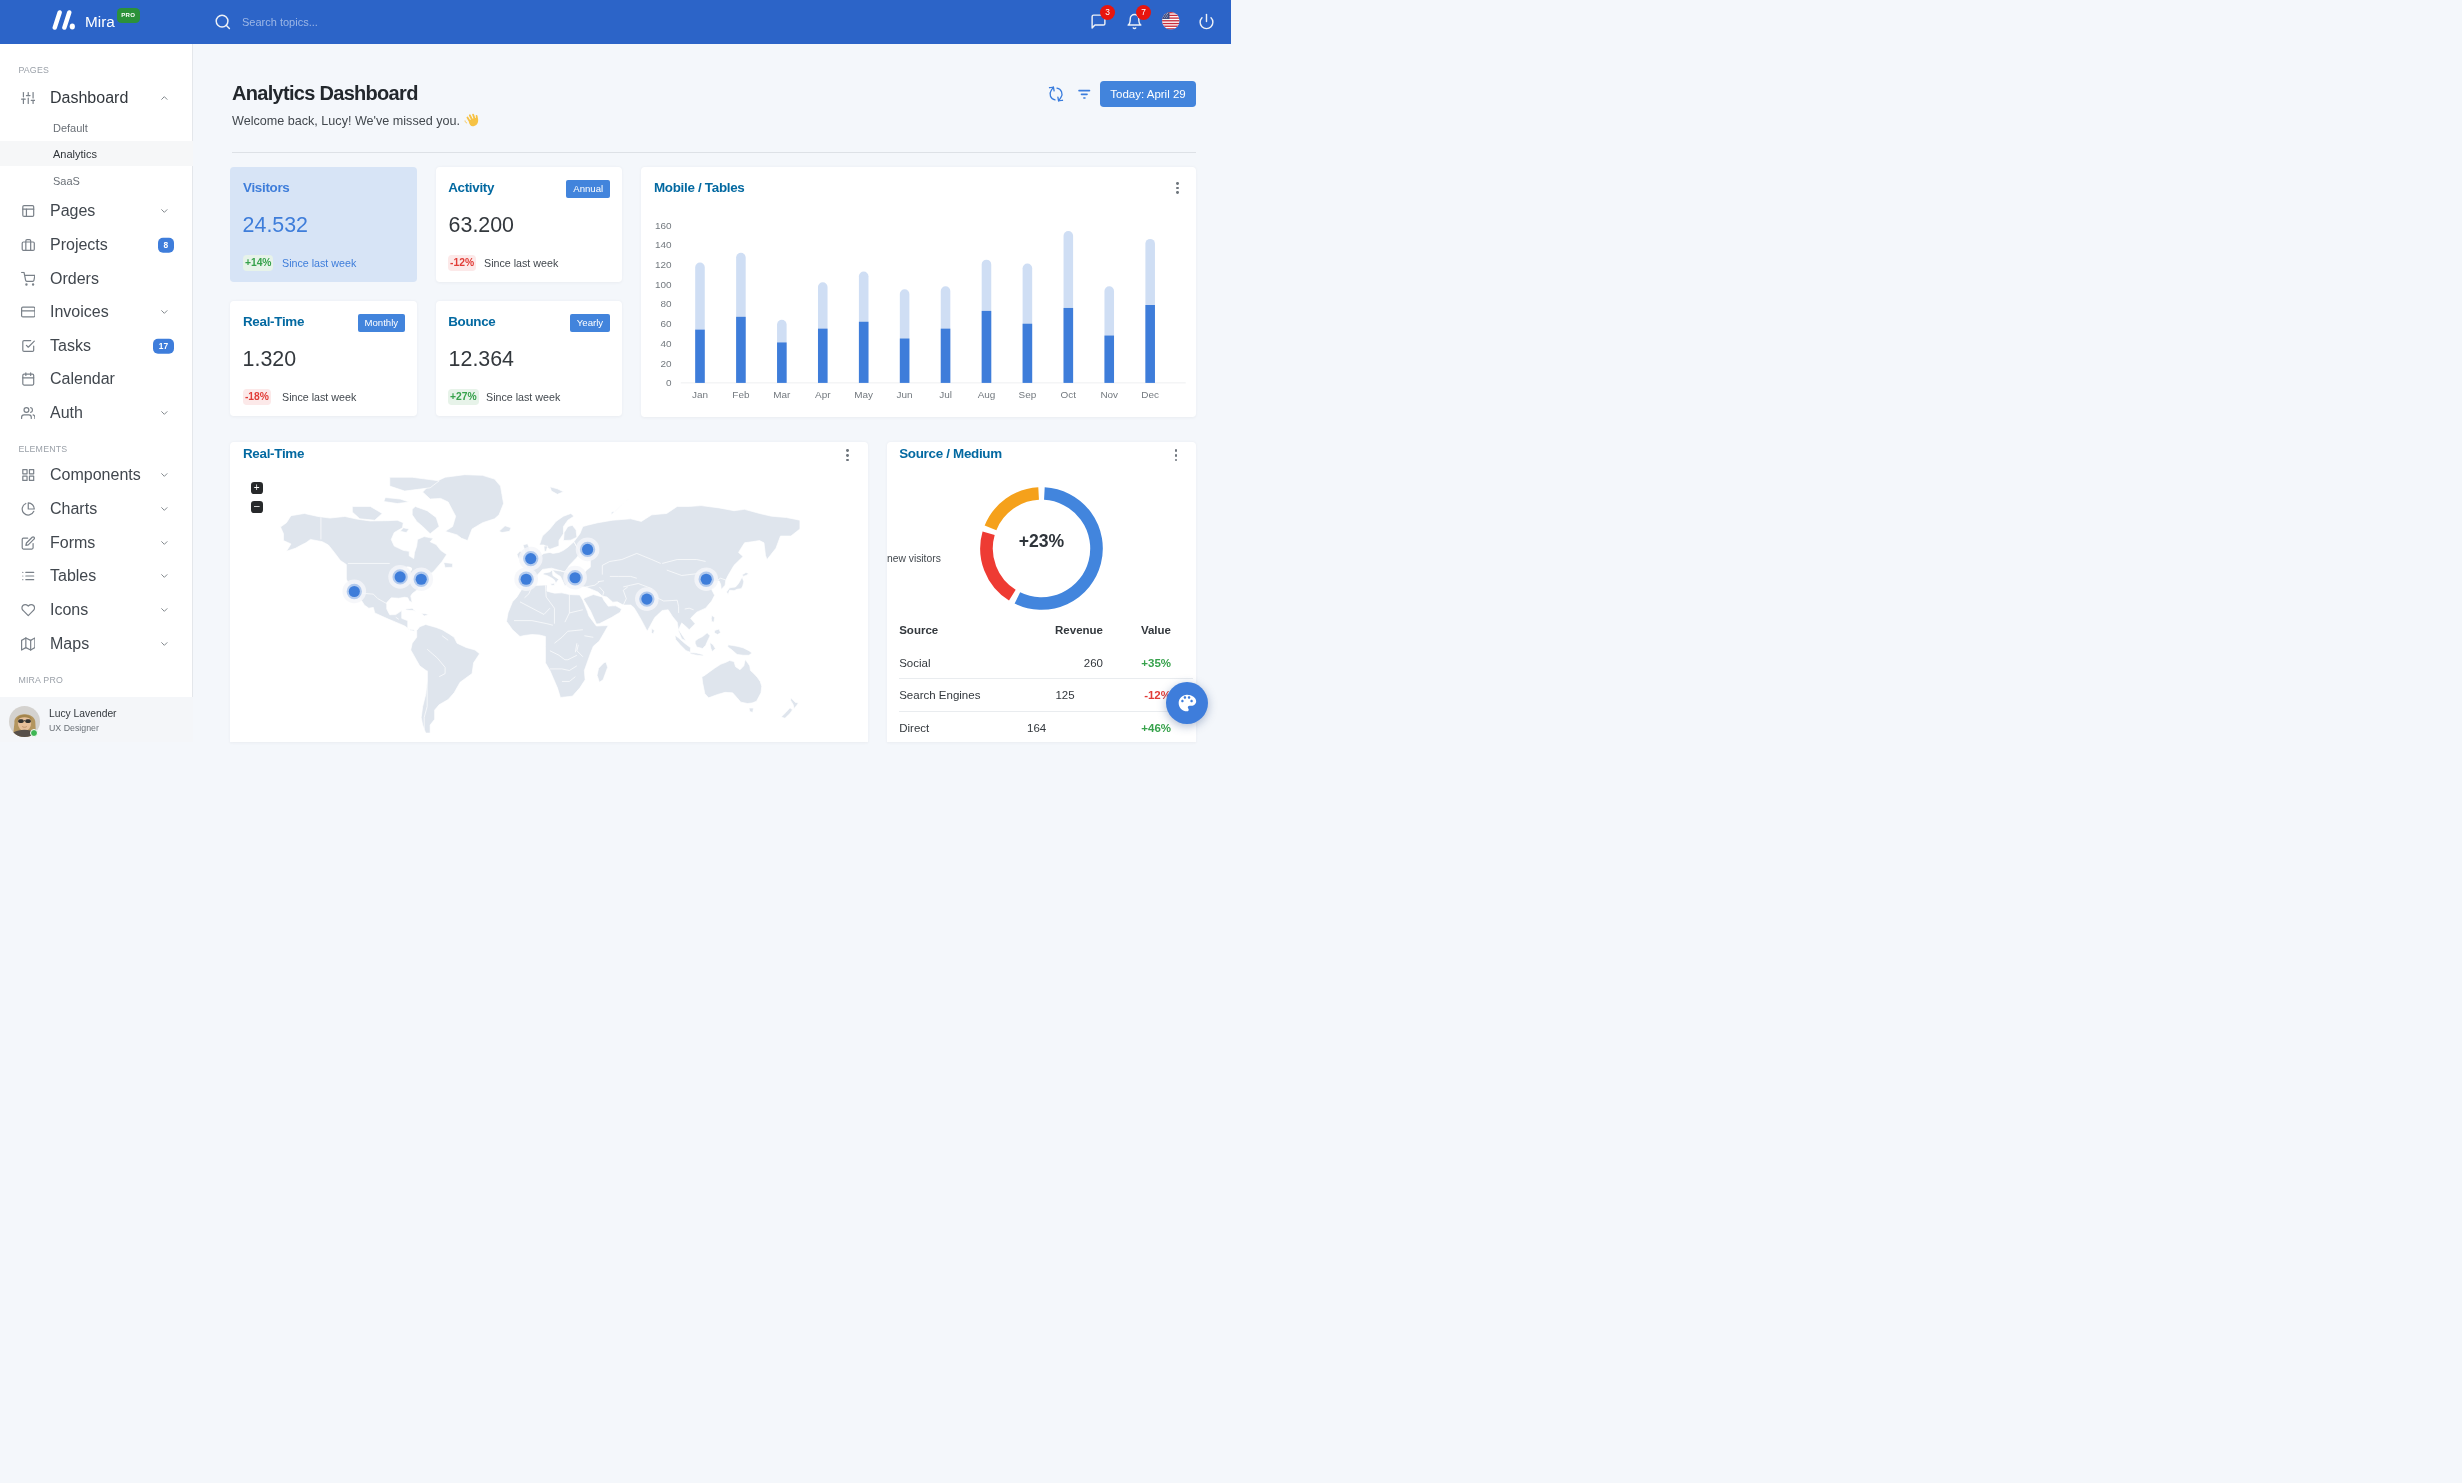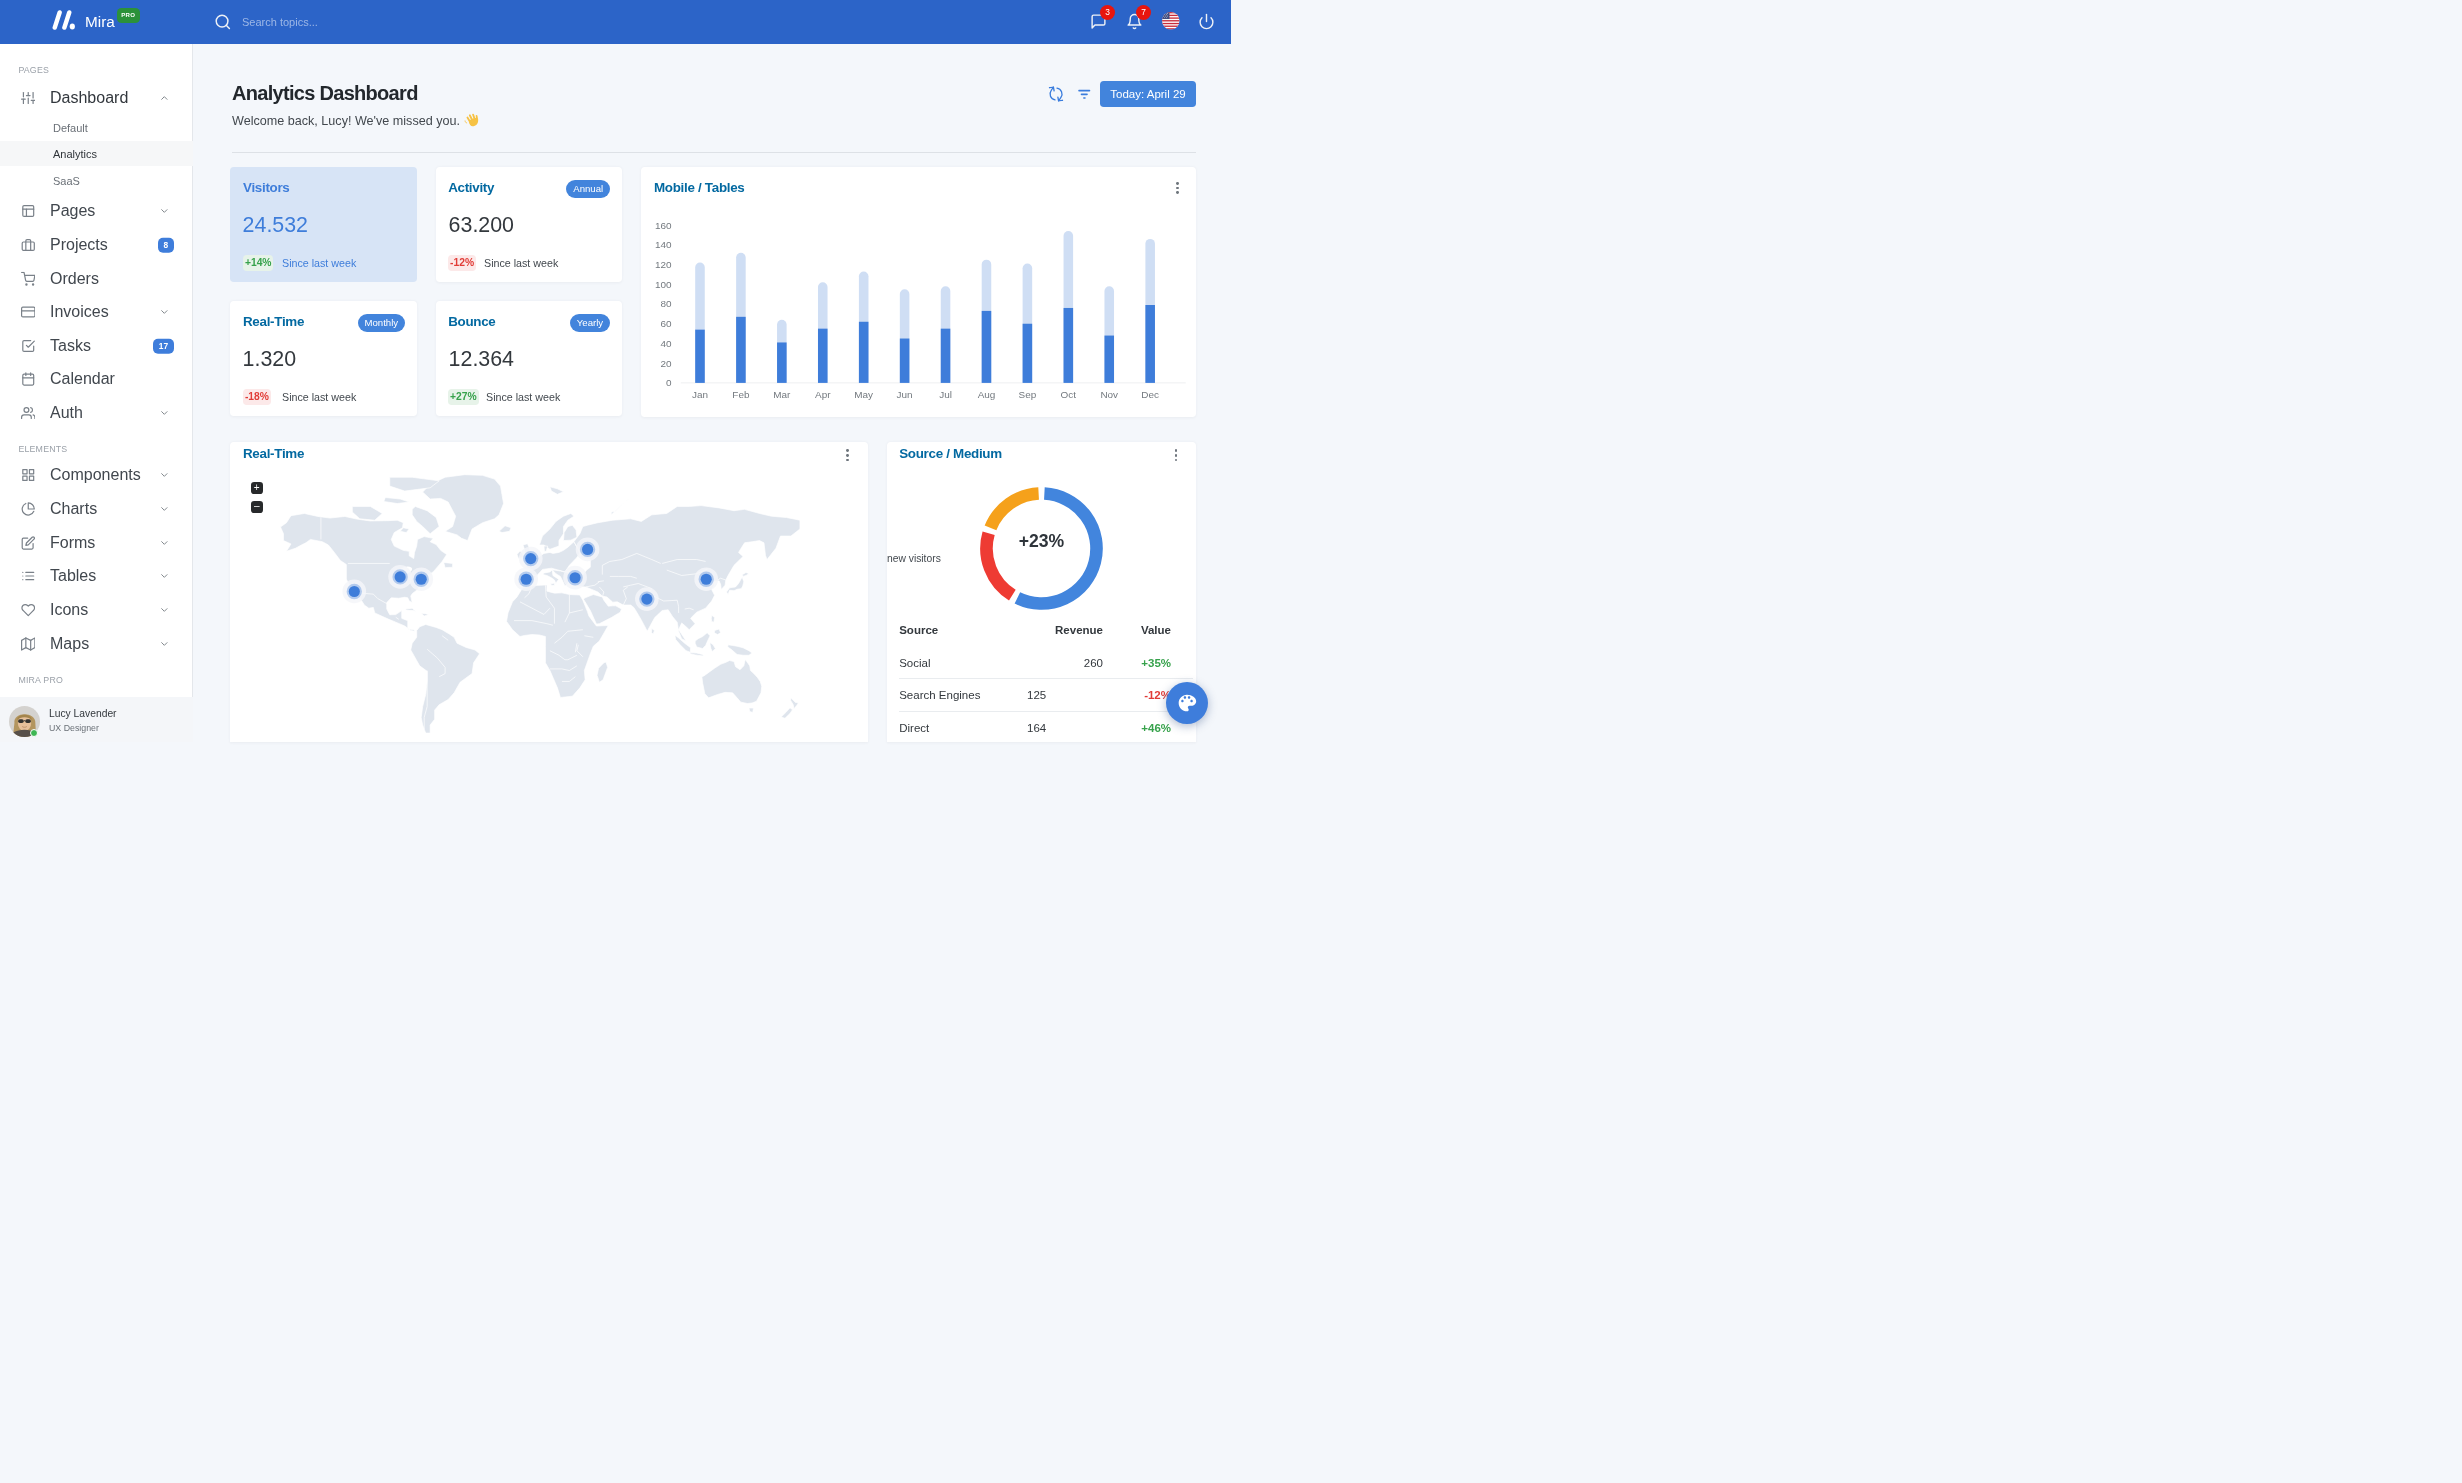--- a/index.html
+++ b/index.html
@@ -22,21 +22,21 @@
   .navbadge { position:absolute; right:19.5px; top:50%; background:#3e7ddb; border-radius:5px; color:#fff; font-size:8.4px; font-weight:600; padding:3.1px 5.4px; transform:translateY(-50%); line-height:1; }
   #activeband { position:absolute; left:0; top:141px; width:193px; height:25px; background:#f6f7f8; z-index:21; }
   #userfoot { position:absolute; z-index:23; left:0; top:697px; width:193px; height:45px; background:#f4f6f9; }
   
   h1.title { position:absolute; left:232px; top:82px; font-size:20px; font-weight:700; color:#23282d; letter-spacing:-0.7px; }
   #welcome { position:absolute; left:232px; top:113px; font-size:12.6px; color:#42484e; }
   #hr1 { position:absolute; left:232px; top:152px; width:964px; height:0.8px; background:#dde1e6; }
   #todaybtn { position:absolute; left:1100px; top:81px; width:96px; height:26px; background:#4284dc; border-radius:3.8px; color:#fff; font-size:11.5px; text-align:center; line-height:26px; }
   .card { position:absolute; background:#fff; border-radius:3.8px; box-shadow:0 0.8px 3.1px rgba(30,40,60,.05); }
   .cardtitle { position:absolute; font-size:13.4px; font-weight:700; color:#0369a1; letter-spacing:-0.3px; }
-  .pill { position:absolute; background:#4284dc; color:#fff; font-size:9.6px; border-radius:9px; height:18.4px; line-height:18.4px; padding:0 6.9px; }
+  .pill { position:absolute; background:#4284dc; color:#fff; font-size:9.6px; border-radius:2px; height:18.4px; line-height:18.4px; padding:0 6.9px; }
   .chip { position:absolute; font-size:10.3px; font-weight:700; border-radius:3.8px; height:16.4px; line-height:16.4px; padding:0 1.9px; top:88px; }
   .chip.up { color:#37a24c; background:#e7f3e9; }
   .chip.dn { color:#e13c37; background:#fce9e9; }
   .since { position:absolute; font-size:10.7px; color:#42484e; top:90px; }
   .statnum { position:absolute; font-size:21.4px; color:#33383d; top:46px; left:12.6px; }
   .kebab { position:absolute; width:3.1px; }
   .kebab i { display:block; width:2.8px; height:2.8px; border-radius:50%; background:#6e757c; margin:0 0 1.9px 0; }
 </style>
 </head>
 <body>
@@ -521,21 +521,21 @@
   <div style="position:absolute;left:0;top:111px;width:100%;font-size:10.3px;color:#42484e">new visitors</div>
   <div id="srctable" style="position:absolute;left:0;top:0;width:309px;height:300px;font-size:11.5px;color:#33383d">
   <div style="position:absolute;left:12.2px;top:182px;font-weight:700">Source</div>
   <div style="position:absolute;left:140px;top:182px;width:76px;text-align:right;font-weight:700">Revenue</div>
   <div style="position:absolute;left:208px;top:182px;width:76px;text-align:right;font-weight:700">Value</div>
   <div style="position:absolute;left:12.2px;top:215px">Social</div>
   <div style="position:absolute;left:140px;top:215px;width:76px;text-align:right">260</div>
   <div style="position:absolute;left:208px;top:215px;width:76px;text-align:right;color:#37a24c;font-weight:700">+35%</div>
   <div style="position:absolute;left:12.2px;top:236px;width:294px;height:0.8px;background:#e9ecef"></div>
   <div style="position:absolute;left:12.2px;top:247px">Search Engines</div>
-  <div style="position:absolute;left:140px;top:247px;width:76px;text-align:left">125</div>
+  <div style="position:absolute;left:140px;top:247px;width:76px;text-align:center">125</div>
   <div style="position:absolute;left:208px;top:247px;width:76px;text-align:right;color:#e13c37;font-weight:700">-12%</div>
   <div style="position:absolute;left:12.2px;top:269px;width:294px;height:0.8px;background:#e9ecef"></div>
   <div style="position:absolute;left:12.2px;top:280px">Direct</div>
   <div style="position:absolute;left:140px;top:280px;width:76px;text-align:left">164</div>
   <div style="position:absolute;left:208px;top:280px;width:76px;text-align:right;color:#37a24c;font-weight:700">+46%</div>
 </div>
 </div>
 
 <div style="position:absolute;left:1166px;top:682px;width:42px;height:42px;border-radius:50%;background:#3e7ddb;box-shadow:0 2.3px 9.2px rgba(30,60,120,.35);z-index:40">
   <svg style="position:absolute;left:11px;top:11px" width="20" height="20" viewBox="0 0 24 24" fill="#fff">

